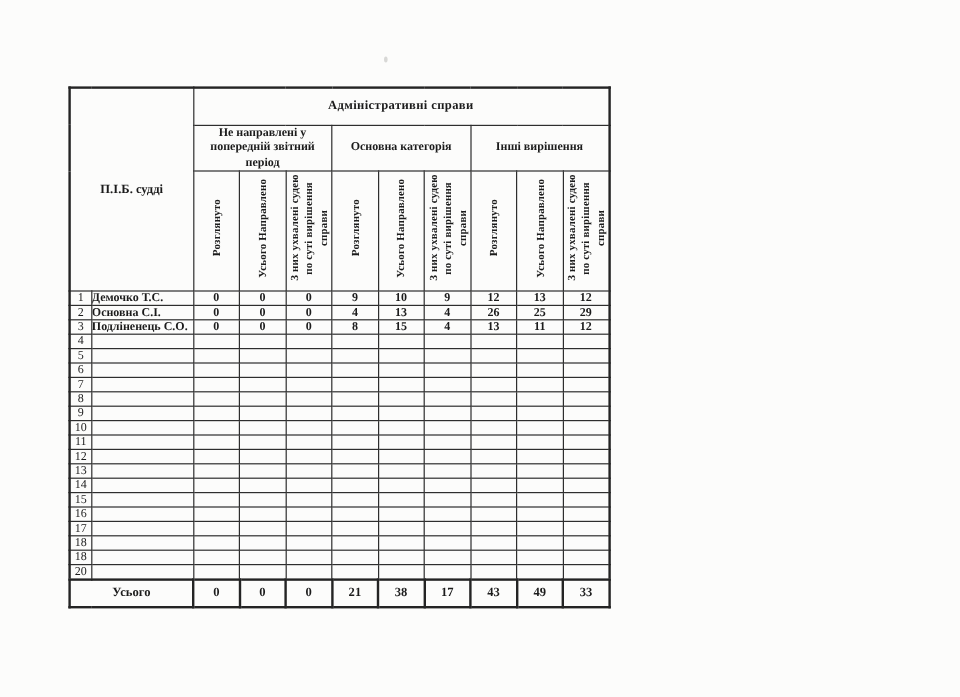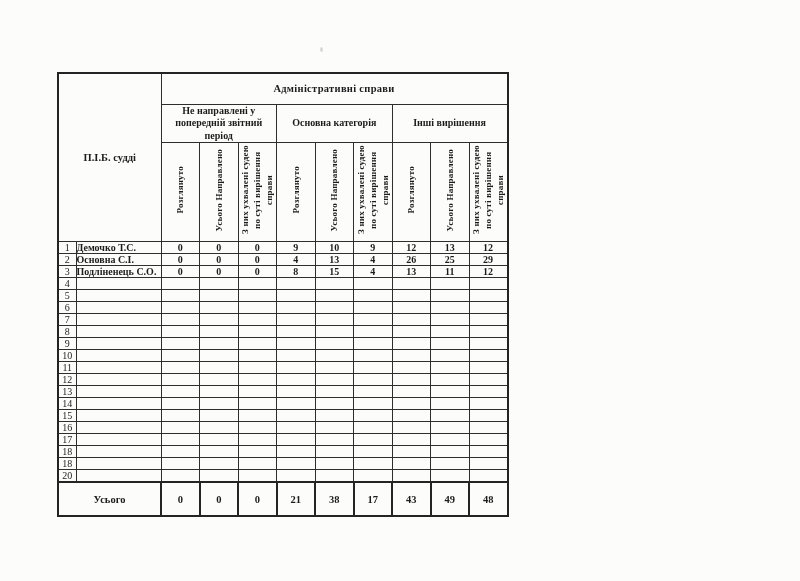--- a/index.html
+++ b/index.html
@@ -55,21 +55,21 @@
     white-space:normal;
     text-align:center;
   }
 
   tbody tr { height:12px; }
   tbody td { font-size:10px; line-height:11px; vertical-align:middle; }
   td.num  { text-align:center; font-weight:normal; }
   td.name { text-align:left; font-weight:bold; }
   td.val  { text-align:center; font-weight:bold; }
 
-  tr.total { height:34px; }
+  tr.total { height:23px; }
   tr.total td {
     border-width:2px; border-color:#242424;
     font-size:10.5px; font-weight:bold;
     text-align:center; vertical-align:middle;
   }
 
   .speck {
     position:absolute; width:3px; height:5px;
     background:#d8d8d6; border-radius:50%;
   }
@@ -384,20 +384,20 @@
       <tr class="total">
         <td colspan="2">Усього</td>
         <td>0</td>
         <td>0</td>
         <td>0</td>
         <td>21</td>
         <td>38</td>
         <td>17</td>
         <td>43</td>
         <td>49</td>
-        <td>48</td>
+        <td>33</td>
       </tr>
     </tfoot>
   </table>
 
   <div class="speck" style="left:320px; top:47px;"></div>
 
 </div>
 
 </body></html>

